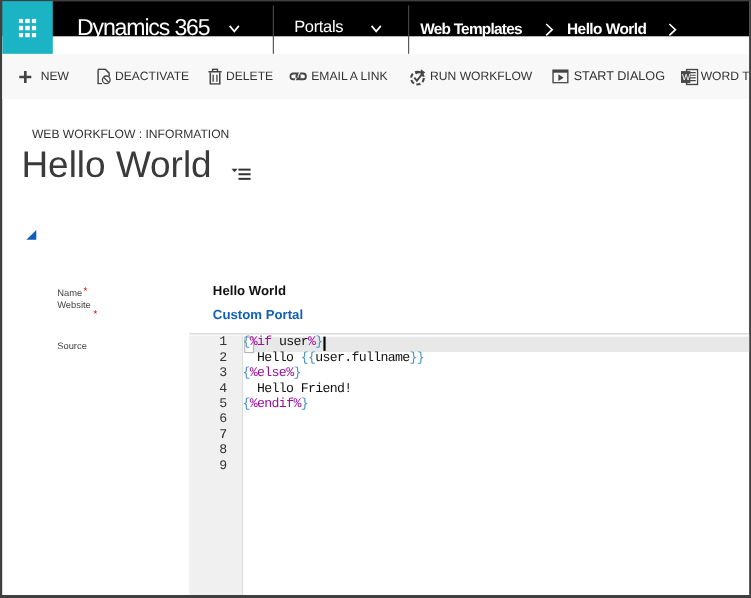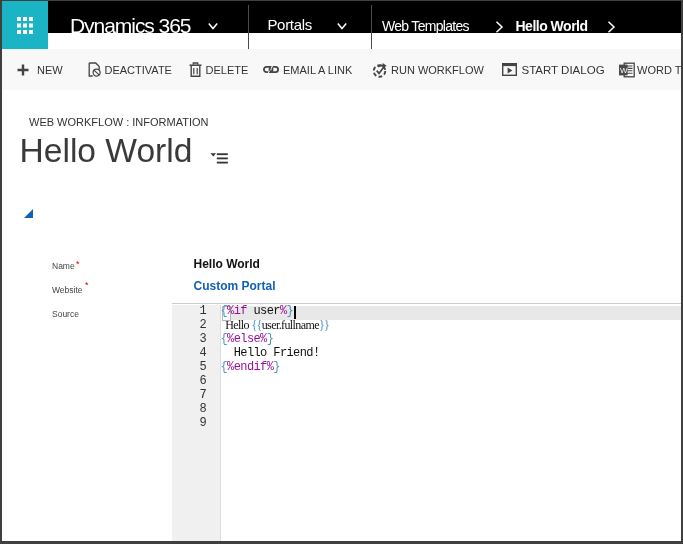--- a/index.html
+++ b/index.html
@@ -58,21 +58,21 @@
     <div class="abs navtxt" style="left:68px;top:14px;font-size:21px;letter-spacing:-1.05px;">Dynamics 365</div>
     <svg class="abs" style="left:206px;top:21px" width="10" height="9" viewBox="0 0 10 9">
         <path d="M0.8 1.5 L5 6.5 L9.2 1.5" stroke="#fff" stroke-width="1.5" fill="none"></path>
       </svg>
     <div class="abs sep" style="left:246px;"></div>
     <div class="abs navtxt" style="left:265.4px;top:15.7px;font-size:15px;letter-spacing:-0.3px;">Portals</div>
     <svg class="abs" style="left:334.5px;top:21px" width="10" height="9" viewBox="0 0 10 9">
         <path d="M0.8 1.5 L5 6.5 L9.2 1.5" stroke="#fff" stroke-width="1.5" fill="none"></path>
       </svg>
     <div class="abs sep" style="left:369px;"></div>
-    <div class="abs navtxt" style="left:380px;top:17.5px;font-size:14px;font-weight:400;letter-spacing:-0.7px;">Web Templates</div>
+    <div class="abs navtxt" style="left:380px;top:17.5px;font-size:14px;font-weight:700;letter-spacing:-0.7px;">Web Templates</div>
     <svg class="abs" style="left:493px;top:20px" width="9" height="12" viewBox="0 0 9 12">
         <path d="M1.5 0.8 L7 6 L1.5 11.2" stroke="#fff" stroke-width="1.5" fill="none"></path>
       </svg>
     <div class="abs navtxt" style="left:513.5px;top:17.5px;font-size:14px;font-weight:700;letter-spacing:-0.5px;">Hello World</div>
     <svg class="abs" style="left:605px;top:20px" width="9" height="12" viewBox="0 0 9 12">
         <path d="M1.5 0.8 L7 6 L1.5 11.2" stroke="#fff" stroke-width="1.5" fill="none"></path>
       </svg>
   </div>
 
   <div class="abs" id="cmdbar">
@@ -141,39 +141,39 @@
     <path d="M0.5 1.3 L6 1.3 L3.25 4.5 Z" fill="#333"></path>
     <rect x="6.8" y="1.3" width="11" height="1.8" fill="#333"></rect>
     <rect x="6.8" y="5.5" width="11" height="1.8" fill="#333"></rect>
     <rect x="6.8" y="9.7" width="11" height="1.8" fill="#333"></rect>
   </svg>
 
   <div class="abs" id="gentri"></div>
 
   <div class="abs lbl" style="top:261px;">Name</div>
   <div class="abs req" style="left:74px;top:259px;">*</div>
-  <div class="abs lbl" style="top:285px;">Website</div>
+  <div class="abs lbl" style="top:272px;">Website</div>
   <div class="abs req" style="left:83px;top:279.5px;">*</div>
   <div class="abs lbl" style="top:309px;">Source</div>
   <div class="abs val" style="top:256.9px;">Hello World</div>
   <div class="abs val" style="top:278.7px;color:#1160b7;">Custom Portal</div>
 
   <div class="abs" id="editor">
     <div class="abs" id="activeline"></div>
     <div class="abs" id="gutter"></div>
     <div class="abs ln" style="top:-0.5px;">1</div>
     <div class="abs ln" style="top:13.5px;">2</div>
     <div class="abs ln" style="top:27.5px;">3</div>
     <div class="abs ln" style="top:41.5px;">4</div>
     <div class="abs ln" style="top:55.5px;">5</div>
     <div class="abs ln" style="top:69.5px;">6</div>
     <div class="abs ln" style="top:83.5px;">7</div>
     <div class="abs ln" style="top:97.5px;">8</div>
     <div class="abs ln" style="top:111.5px;">9</div>
     <div class="abs" id="mbrack"></div>
     <div class="abs cl" style="top:-0.5px;"><span class="br">{</span><span class="kw">%if</span> user<span class="kw">%</span><span class="br">}</span></div>
-    <div class="abs cl" style="top:13.5px;font-family:Liberation Serif, serif;">  Hello <span class="br">{{</span>user.fullname<span class="br">}}</span></div>
+    <div class="abs cl" style="top:13.5px;">  Hello <span class="br">{{</span>user.fullname<span class="br">}}</span></div>
     <div class="abs cl" style="top:27.5px;"><span class="br">{</span><span class="kw">%else%</span><span class="br">}</span></div>
     <div class="abs cl" style="top:41.5px;">  Hello Friend!</div>
     <div class="abs cl" style="top:55.5px;"><span class="br">{</span><span class="kw">%endif%</span><span class="br">}</span></div>
     <div class="abs" id="cursor"></div>
   </div>
 </div>
 
 </body></html>

